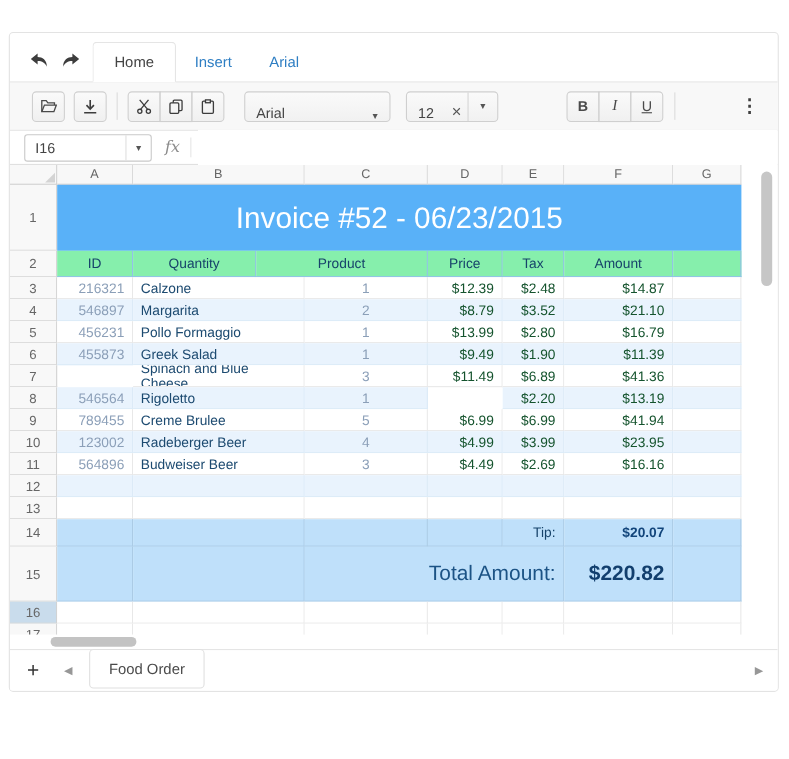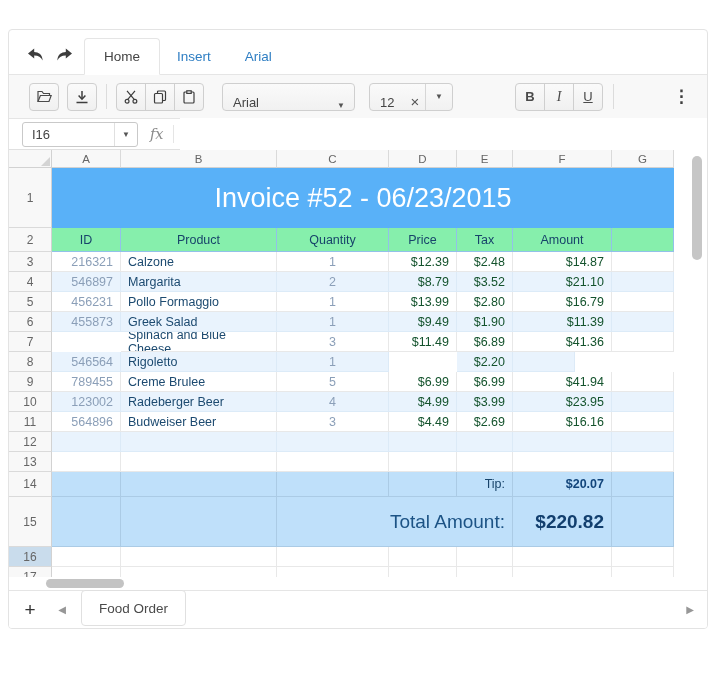--- a/index.html
+++ b/index.html
@@ -233,22 +233,22 @@
             <div class="ch" style="width: 99px;">F</div>
             <div class="ch" style="width: 62px;">G</div>
           </div>
           <div class="grow" style="height: 60px;">
             <div class="rh" style="width: 43px;">1</div>
             <div class="gcell banner" style="width: 622px;">Invoice #52 - 06/23/2015</div>
           </div>
           <div class="grow" style="height: 24px;">
             <div class="rh" style="width: 43px;">2</div>
             <div class="gcell th" style="width: 69px;">ID</div>
+            <div class="gcell th" style="width: 112px;">Quantity</div>
             <div class="gcell th" style="width: 156px;">Product</div>
-            <div class="gcell th" style="width: 112px;">Quantity</div>
             <div class="gcell th" style="width: 68px;">Price</div>
             <div class="gcell th" style="width: 56px;">Tax</div>
             <div class="gcell th" style="width: 99px;">Amount</div>
             <div class="gcell th" style="width: 62px;"></div>
           </div>
           <div class="grow" style="height: 20px;">
             <div class="rh" style="width: 43px;">3</div>
             <div class="gcell c-id" style="width: 69px;">216321</div>
             <div class="gcell c-prod" style="width: 156px;">Calzone</div>
             <div class="gcell c-qty" style="width: 112px;">1</div>
@@ -297,20 +297,21 @@
             <div class="gcell c-money" style="width: 99px;">$41.36</div>
             <div class="gcell" style="width: 62px;"></div>
           </div>
           <div class="grow" style="height: 20px;">
             <div class="rh" style="width: 43px;">8</div>
             <div class="gcell c-id stripe" style="width: 69px;">546564</div>
             <div class="gcell c-prod stripe" style="width: 156px;">Rigoletto</div>
             <div class="gcell c-qty stripe" style="width: 112px;">1</div>
             <div class="gcell c-money stripe" style="width: 68px; margin-top: 24px;">$10.99</div>
             <div class="gcell c-money stripe" style="width: 56px;">$2.20</div>
+            <div class="gcell c-money stripe" style="width: 99px;">$13.19</div>
             <div class="gcell stripe" style="width: 62px;"></div>
           </div>
           <div class="grow" style="height: 20px;">
             <div class="rh" style="width: 43px;">9</div>
             <div class="gcell c-id" style="width: 69px;">789455</div>
             <div class="gcell c-prod" style="width: 156px;">Creme Brulee</div>
             <div class="gcell c-qty" style="width: 112px;">5</div>
             <div class="gcell c-money" style="width: 68px;">$6.99</div>
             <div class="gcell c-money" style="width: 56px;">$6.99</div>
             <div class="gcell c-money" style="width: 99px;">$41.94</div>

